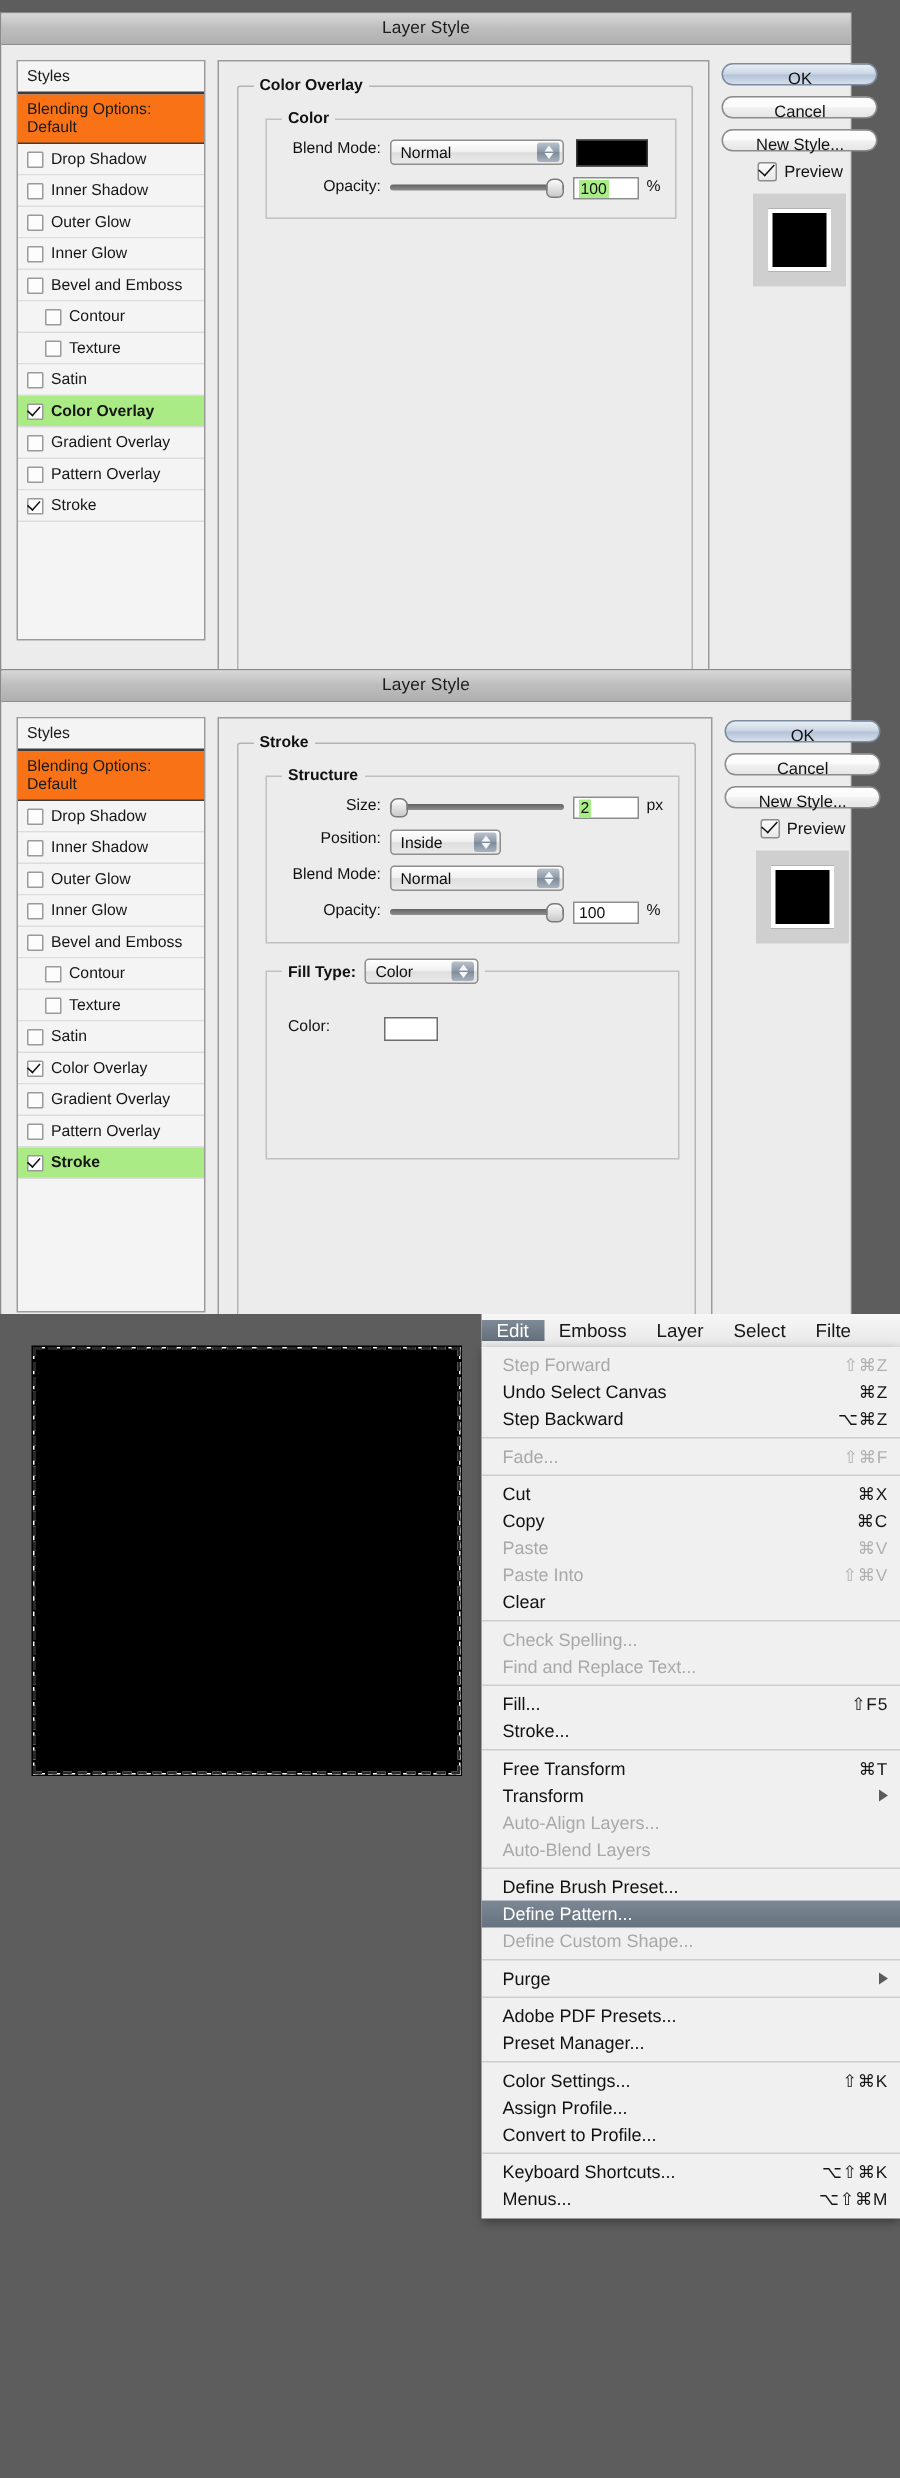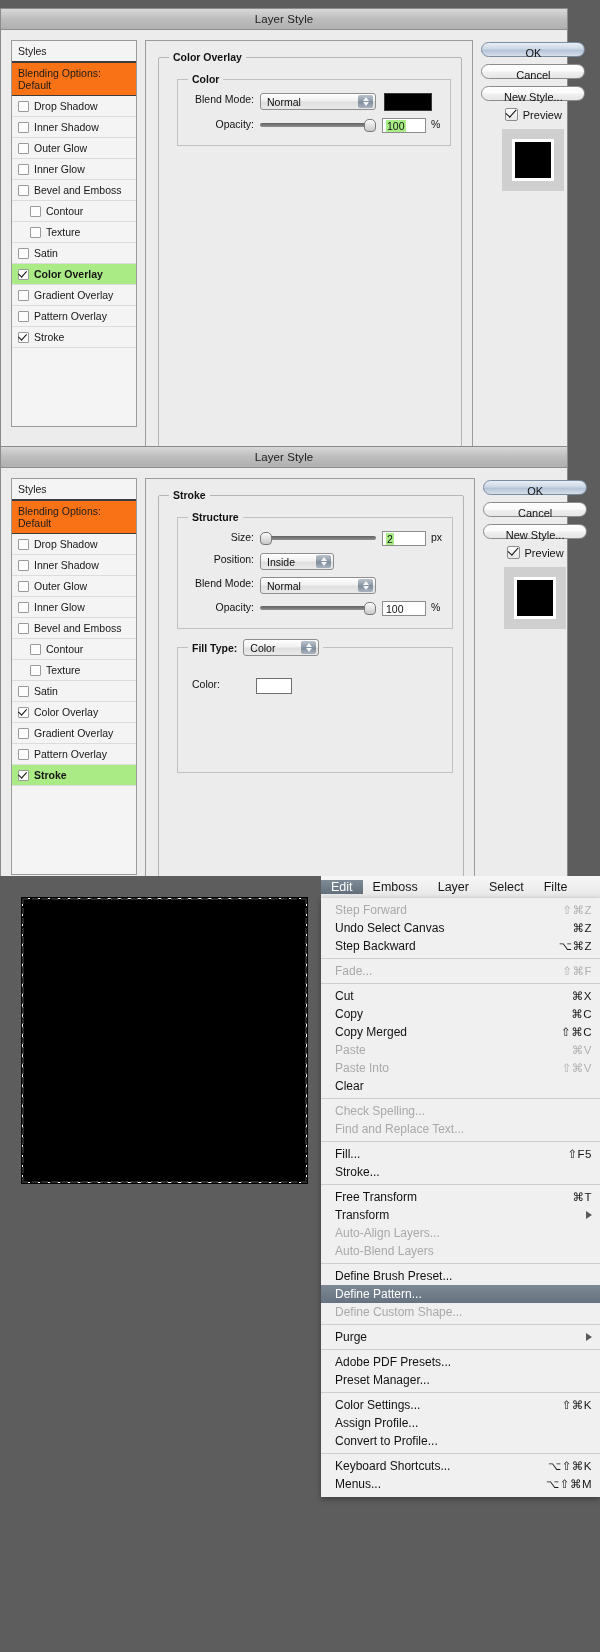--- a/index.html
+++ b/index.html
@@ -720,24 +720,20 @@
         </div>
         <div class="msep"></div>
         <div class="mi">
           <span class="lbl">Cut</span>
           <span class="sc">⌘X</span>
         </div>
         <div class="mi">
           <span class="lbl">Copy</span>
           <span class="sc">⌘C</span>
         </div>
-        <div class="mi">
-          <span class="lbl">Copy Merged</span>
-          <span class="sc">⇧⌘C</span>
-        </div>
         <div class="mi disabled">
           <span class="lbl">Paste</span>
           <span class="sc">⌘V</span>
         </div>
         <div class="mi disabled">
           <span class="lbl">Paste Into</span>
           <span class="sc">⇧⌘V</span>
         </div>
         <div class="mi">
           <span class="lbl">Clear</span>

